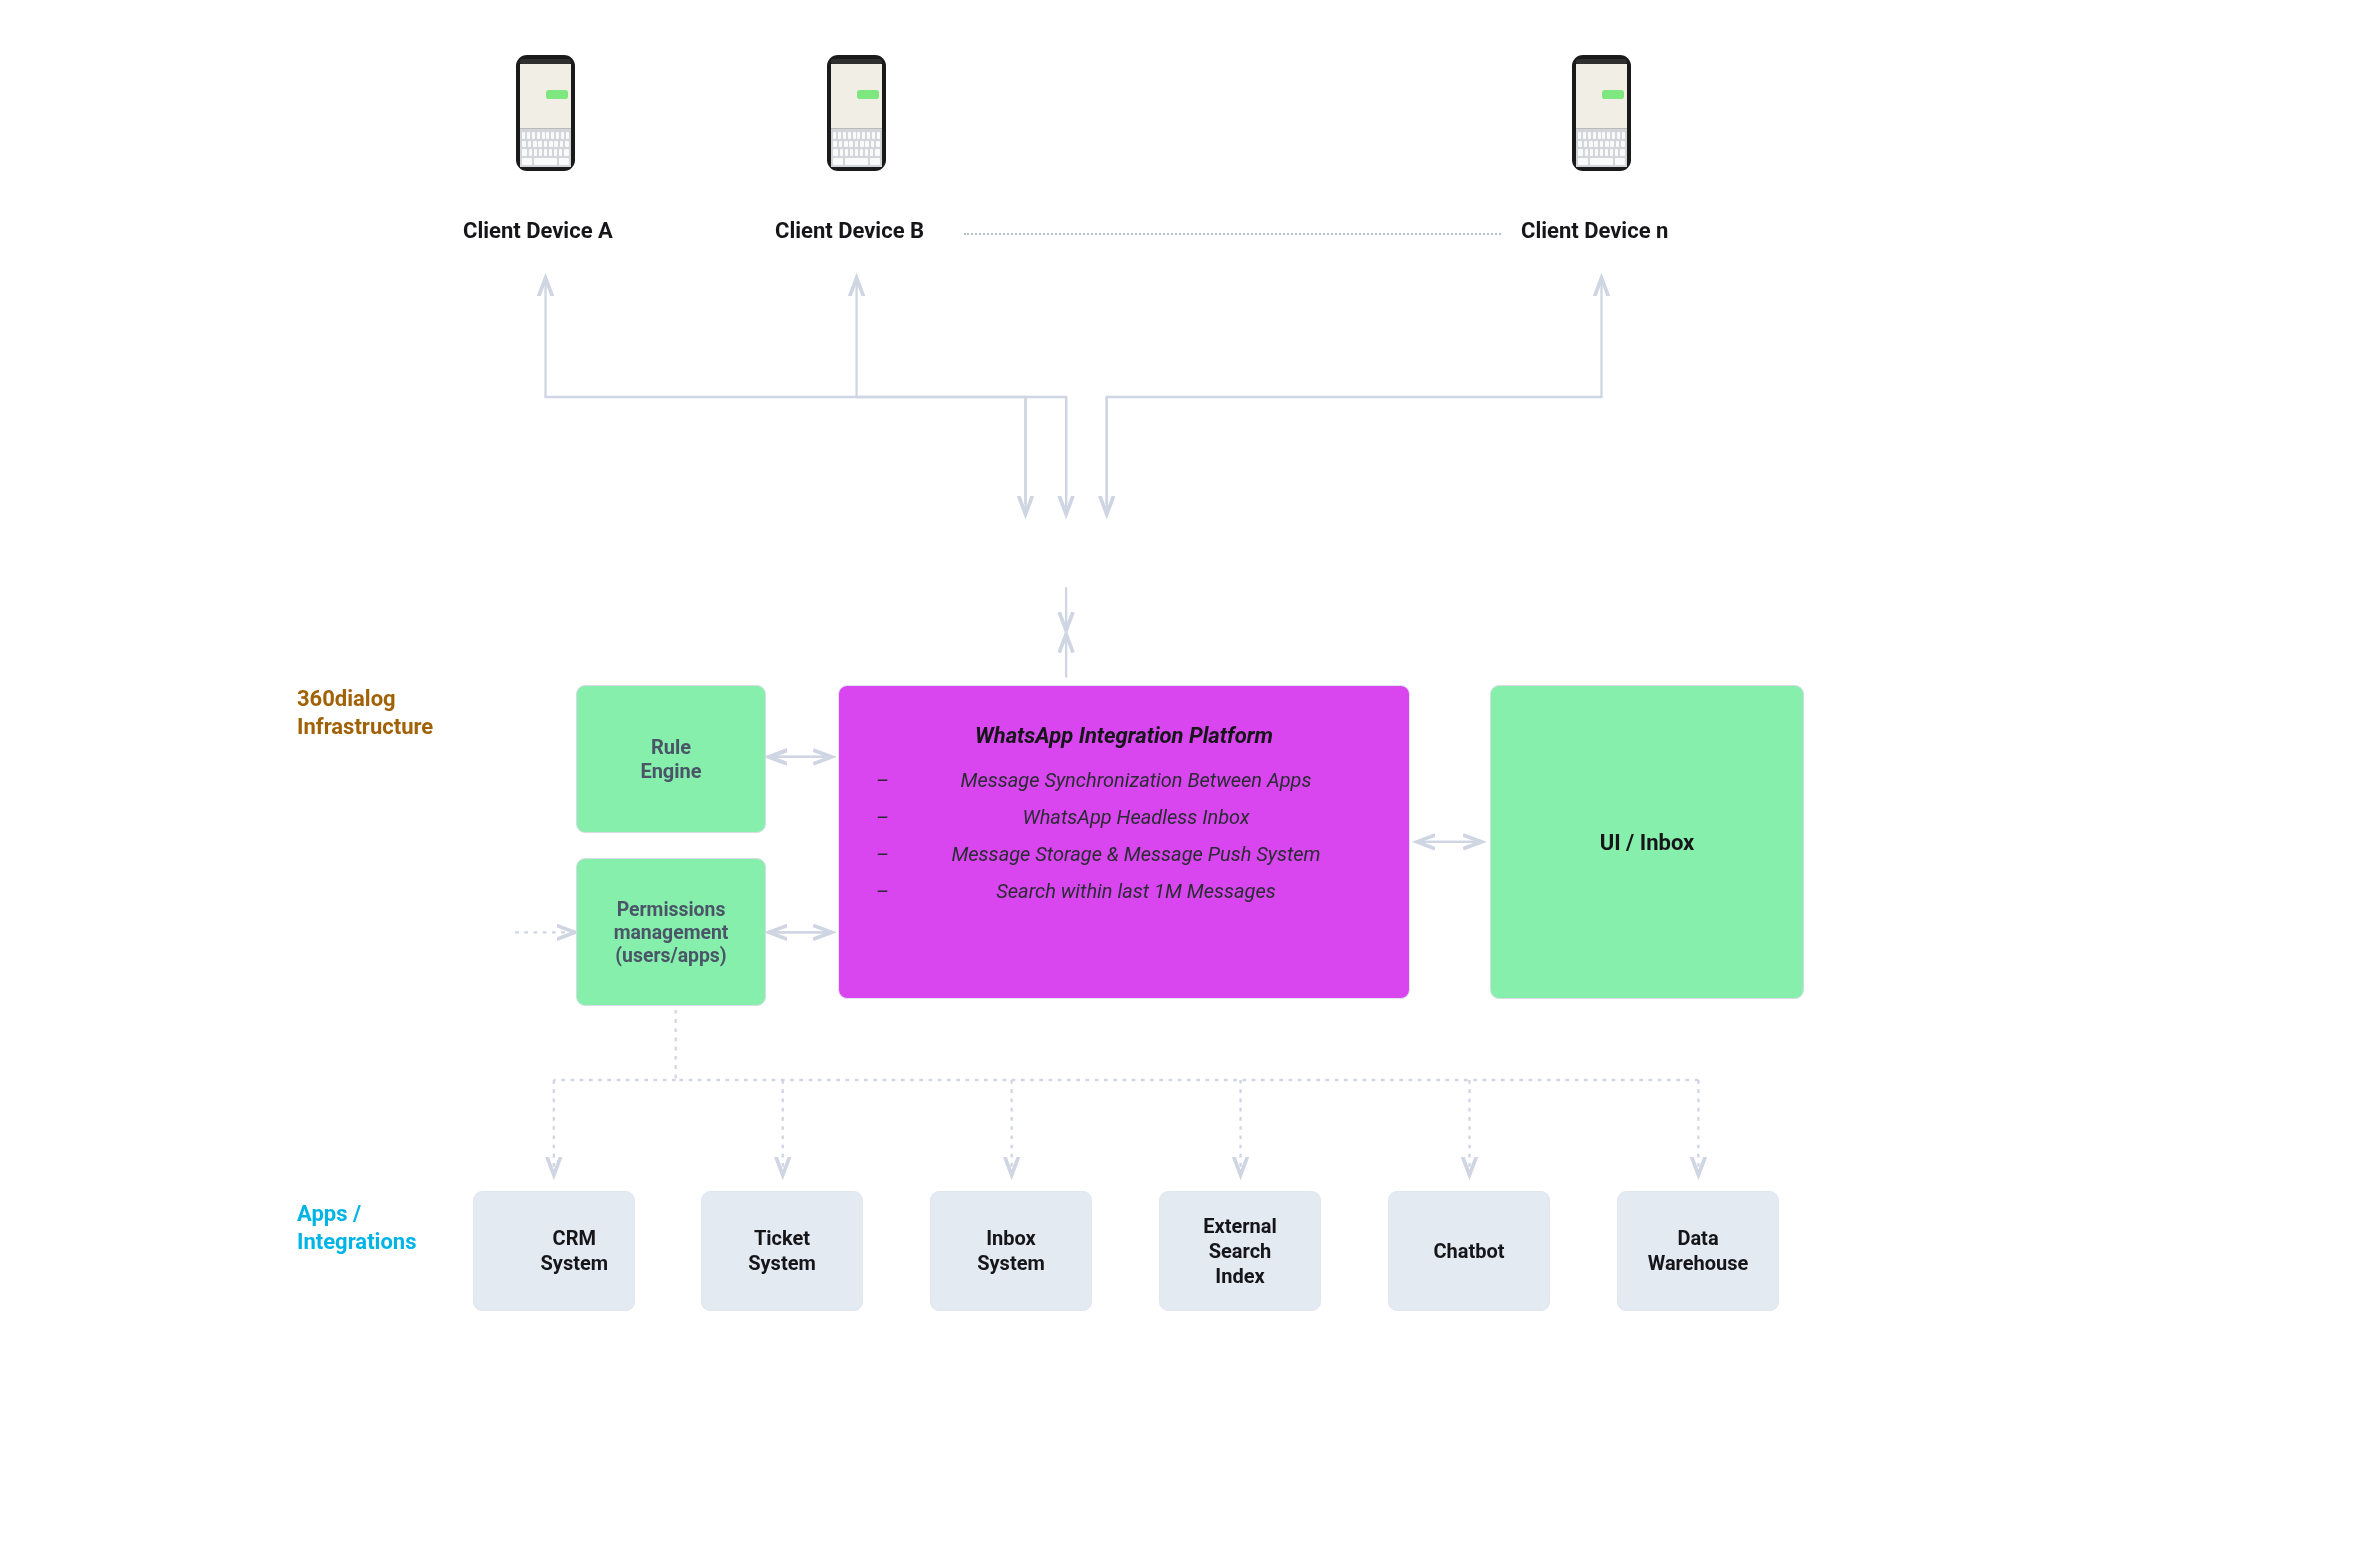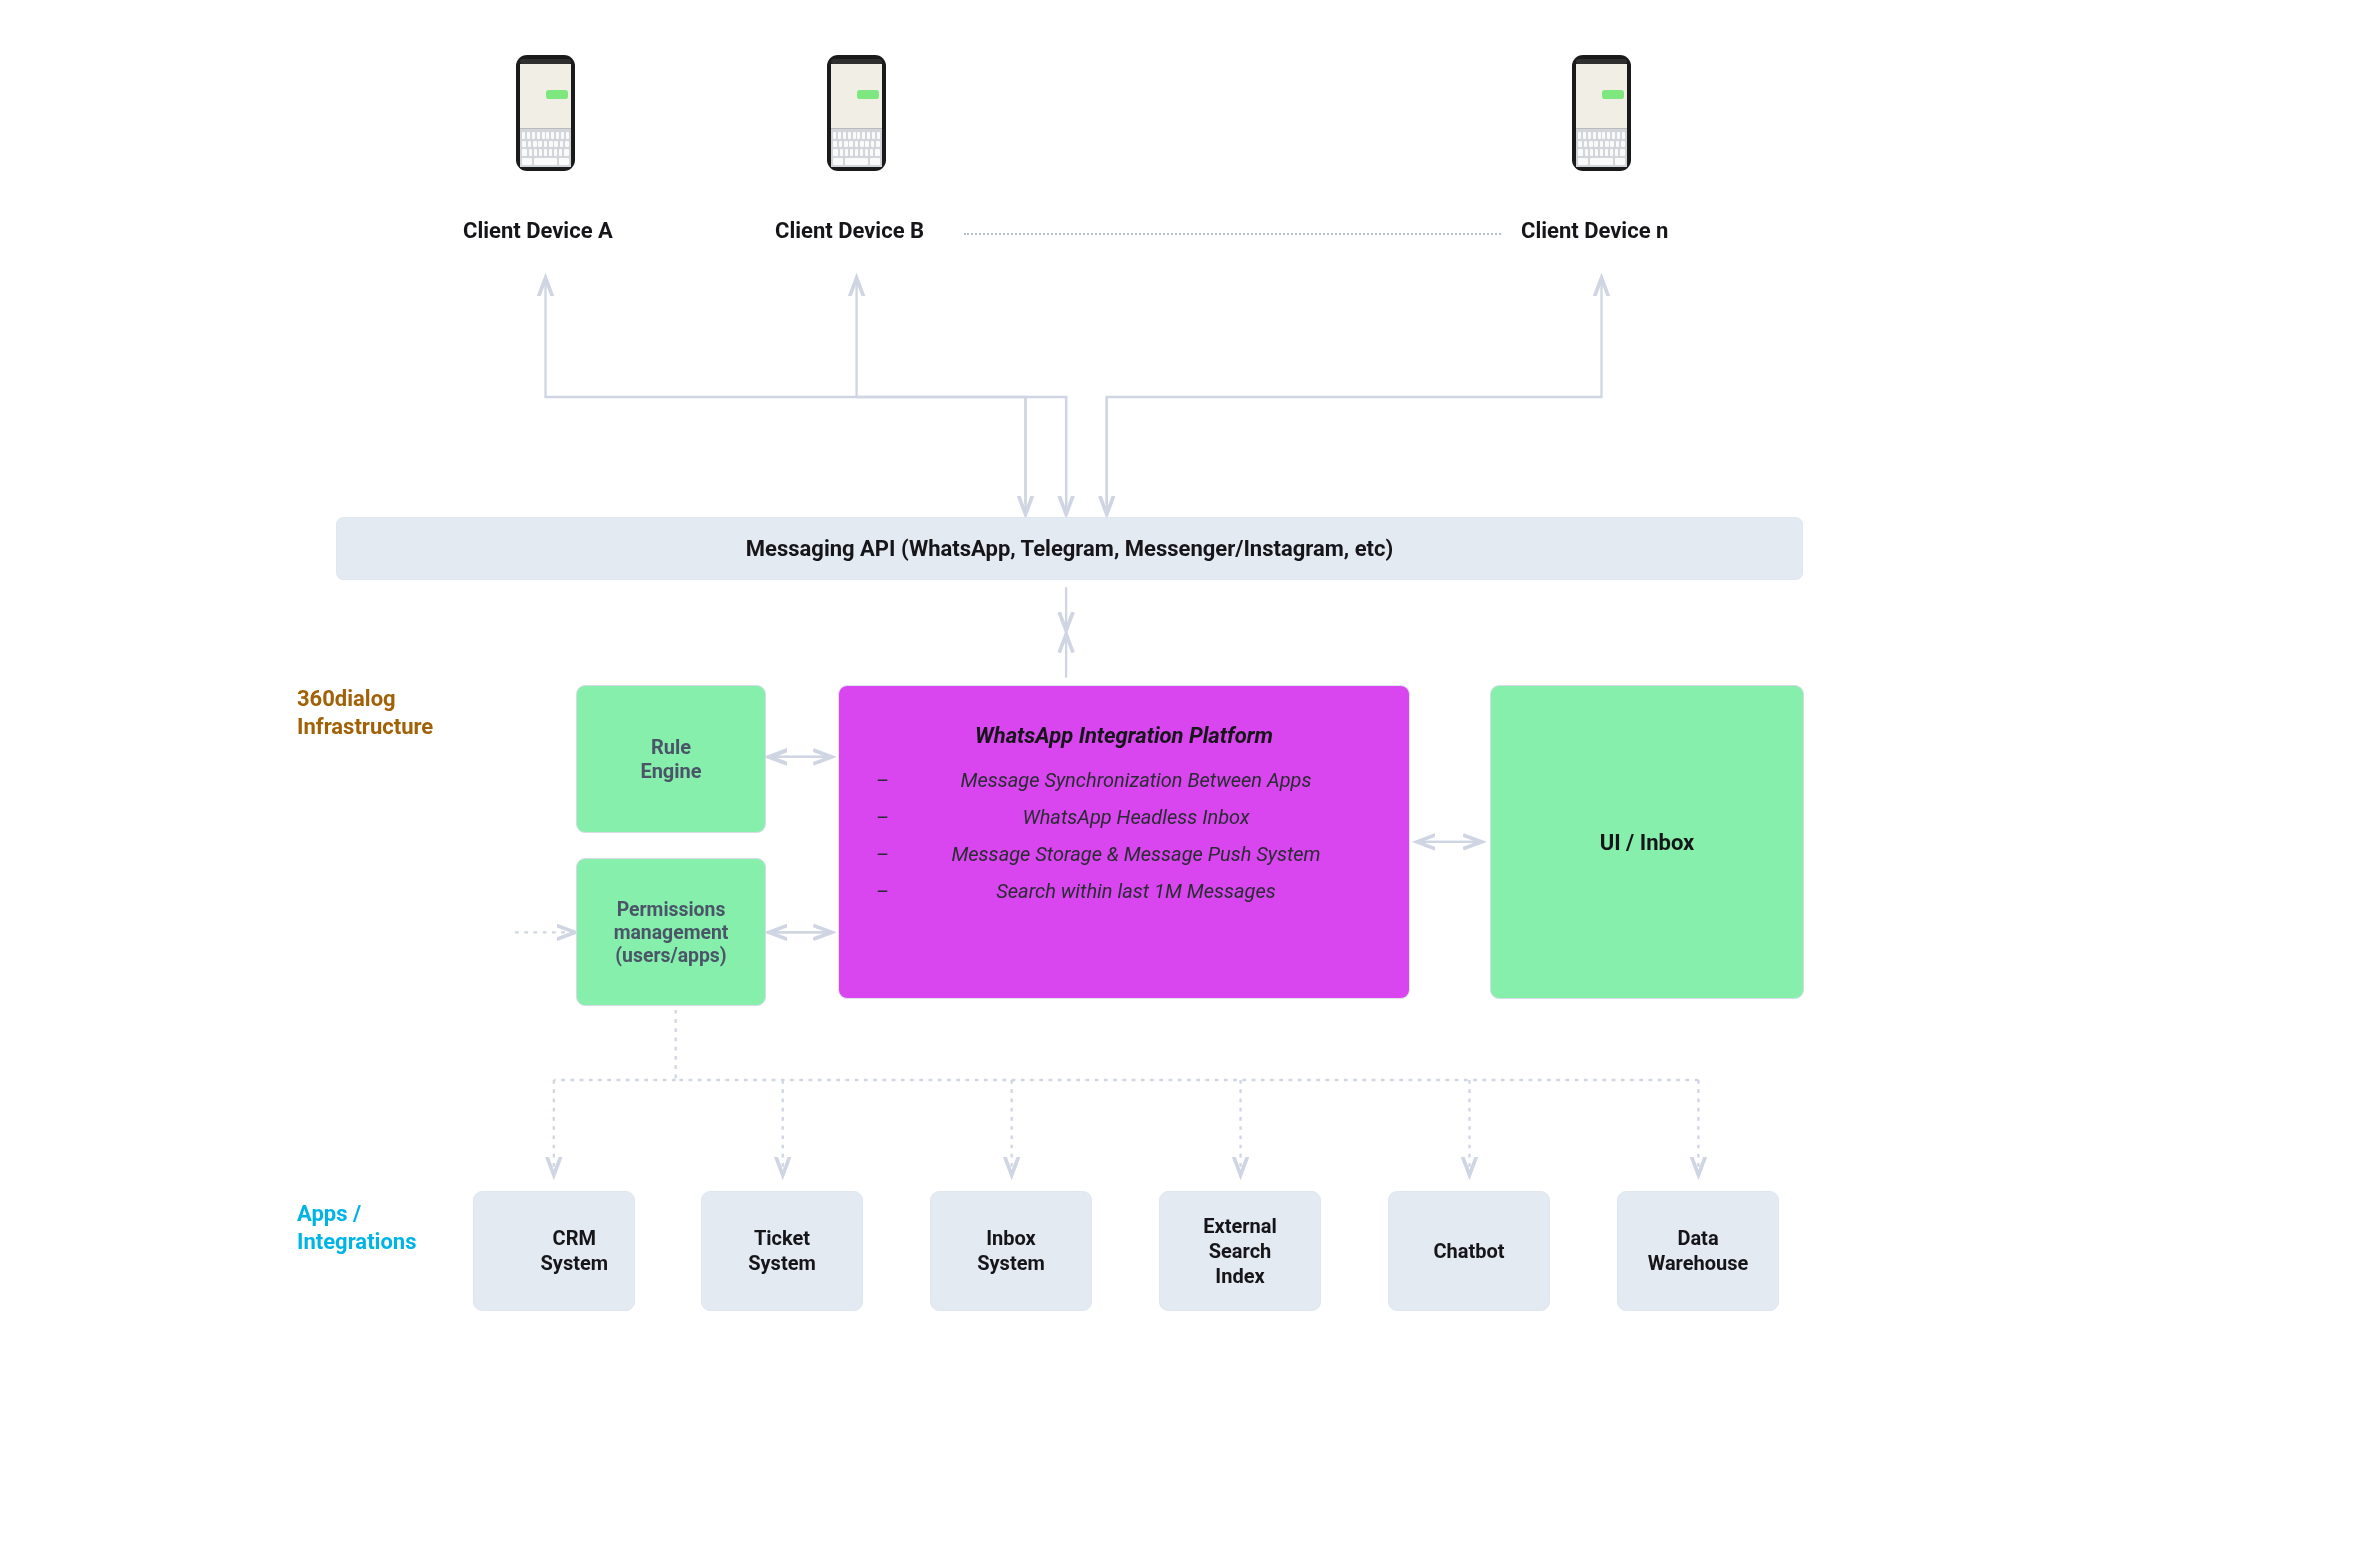--- a/index.html
+++ b/index.html
@@ -371,23 +371,20 @@
         </div>
       </div>
   </div>
 
   <div class="device-label" style="left:463px; top:218px;">Client Device A</div>
   <div class="device-label" style="left:775px; top:218px;">Client Device B</div>
   <div class="device-label" style="left:1521px; top:218px;">Client Device n</div>
 
   <div class="dotline" style="left:964px; top:233px; width:537px;"></div>
 
-  <div class="api-bar">
-    <span>Messaging API (WhatsApp, Telegram, Messenger/Instagram, etc)</span>
-  </div>
 
   <div class="section-label pink" style="left:297px; top:685px;">
     <span>360dialog</span><br>
     <span>Infrastructure</span>
   </div>
 
   <div class="box outline" style="left:576px; top:685px; width:190px; height:148px; white-space:pre-line;">Rule
 Engine</div>
 
   <div class="box outline" style="left:576px; top:858px; width:190px; height:148px; white-space:pre-line; font-size:19.4px;">Permissions

